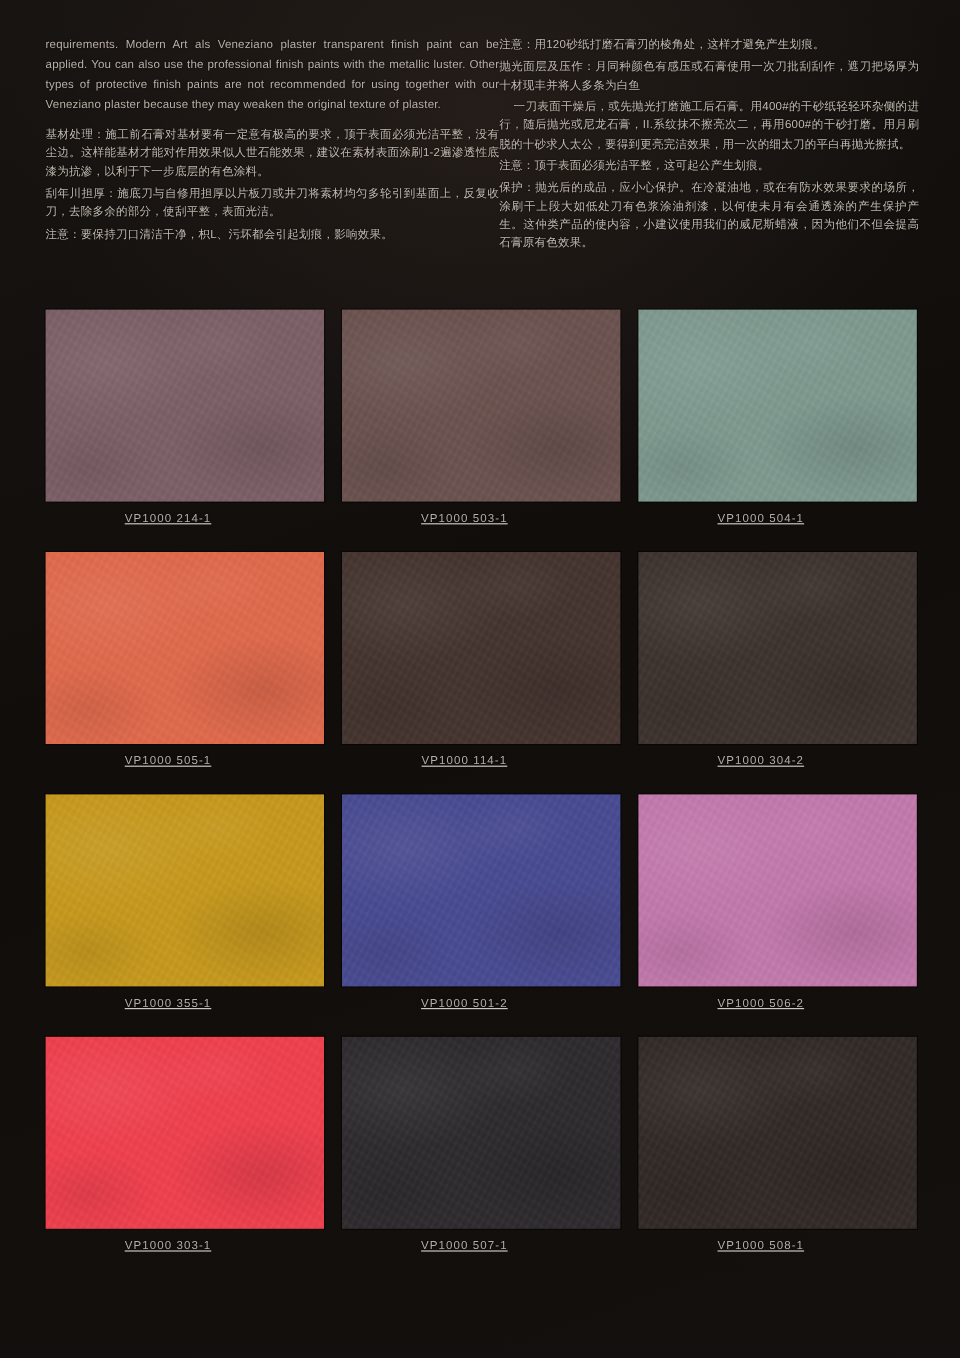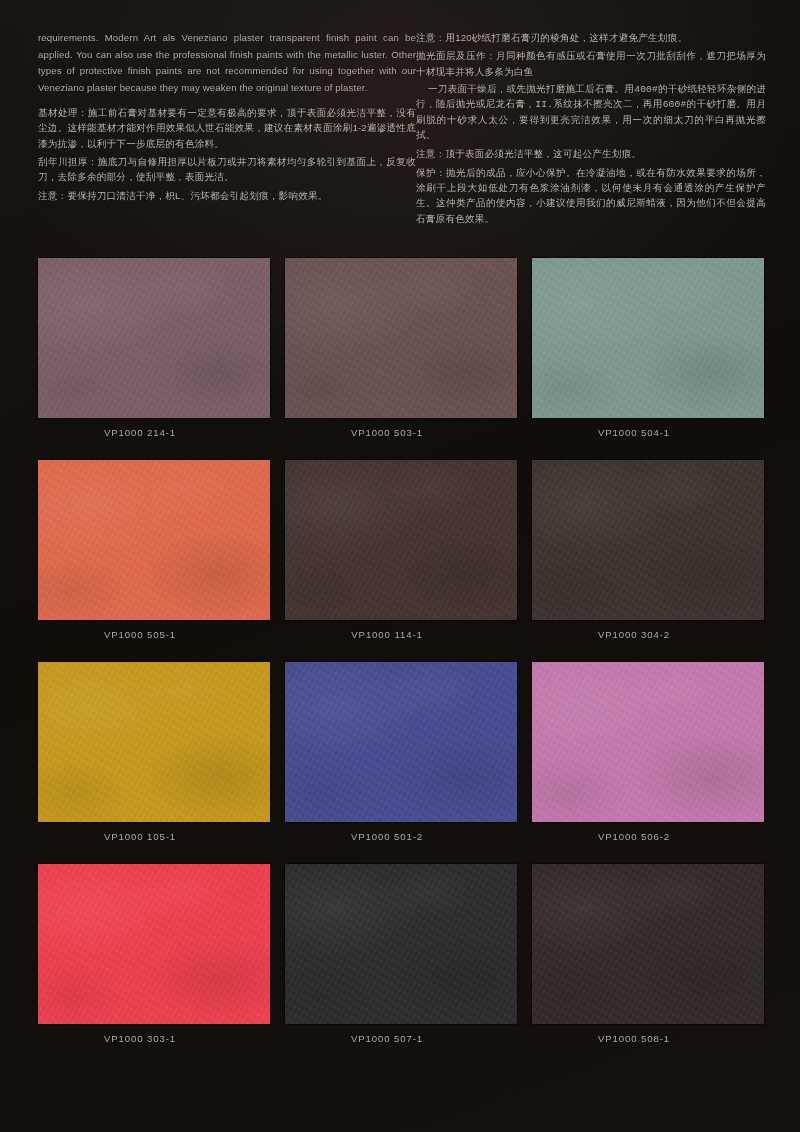--- a/index.html
+++ b/index.html
@@ -52,36 +52,37 @@
     text-shadow: 0 0 1.4px rgba(0,0,0,0.9);
   }
   .para.cjk {
     font-size: 9.6px;
     line-height: 1.6;
     letter-spacing: 0.2px;
     color: #c3bab1;
   }
   .para.eng { font-size: 9.6px; line-height: 1.72; }
   .para.tight { margin-bottom: 3px; }
-  .para.indent { text-indent: 12px; font-family: Liberation Mono, monospace; }
+  .para.indent { text-indent: 12px; }
 
   
   .grid {
     position: absolute;
     top: 258px;
     left: 38px;
     width: 726px;
     display: grid;
     grid-template-columns: repeat(3, 232px);
     grid-column-gap: 15px;
     grid-row-gap: 22px;
     justify-content: space-between;
   }
   .cell {
     width: 204px;
+    text-decoration: underline;
   }
   .swatch {
     width: 232px;
     height: 160px;
     position: relative;
     overflow: hidden;
     box-shadow: 0 0 0 1px rgba(0,0,0,0.45);
   }
   .swatch::after {
     content: "";
@@ -159,21 +160,21 @@
       <div class="cell">
         <div class="swatch" style="background: rgb(69, 53, 48);"></div>
         <div class="caption">VP1000 114-1</div>
       </div>
       <div class="cell">
         <div class="swatch" style="background: rgb(62, 52, 47);"></div>
         <div class="caption">VP1000 304-2</div>
       </div>
       <div class="cell">
         <div class="swatch" style="background: rgb(199, 154, 30);"></div>
-        <div class="caption">VP1000 105-1</div>
+        <div class="caption">VP1000 355-1</div>
       </div>
       <div class="cell">
         <div class="swatch" style="background: rgb(74, 76, 147);"></div>
         <div class="caption">VP1000 501-2</div>
       </div>
       <div class="cell">
         <div class="swatch" style="background: rgb(195, 122, 173);"></div>
         <div class="caption">VP1000 506-2</div>
       </div>
       <div class="cell">

